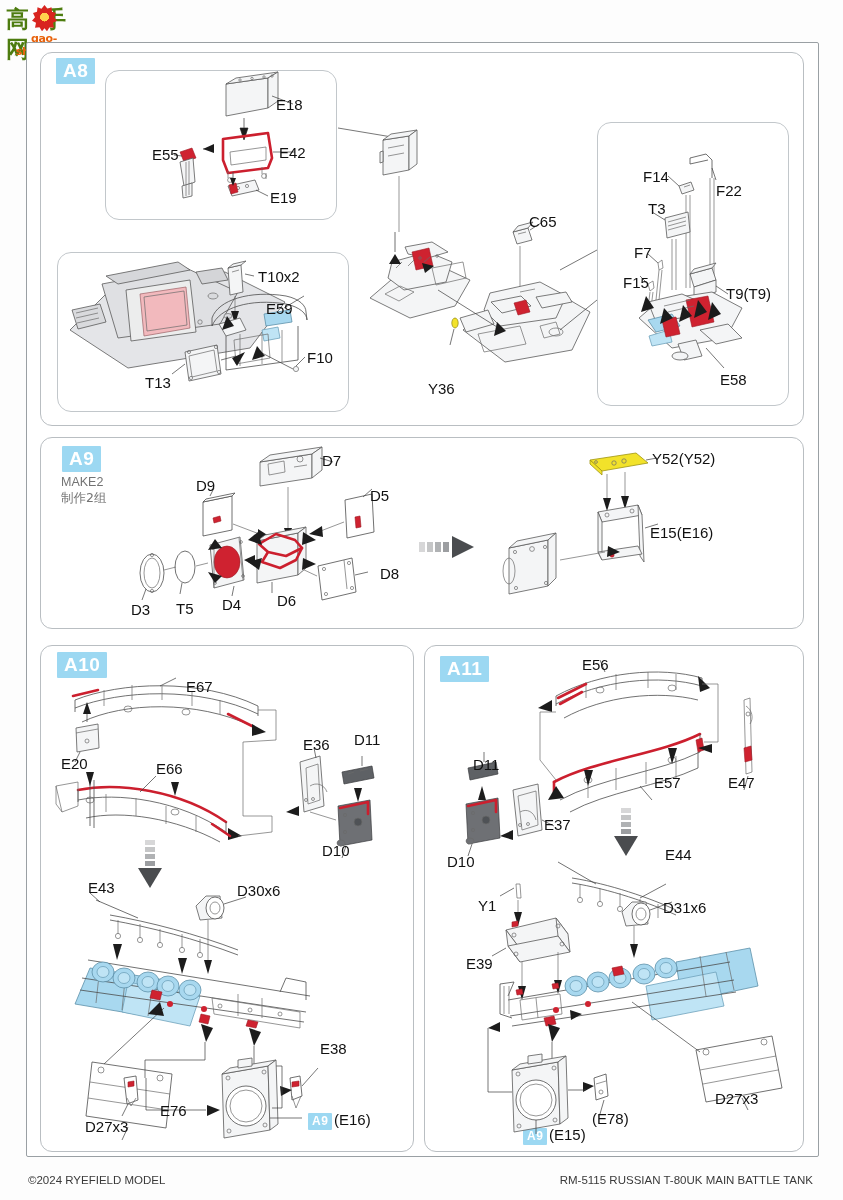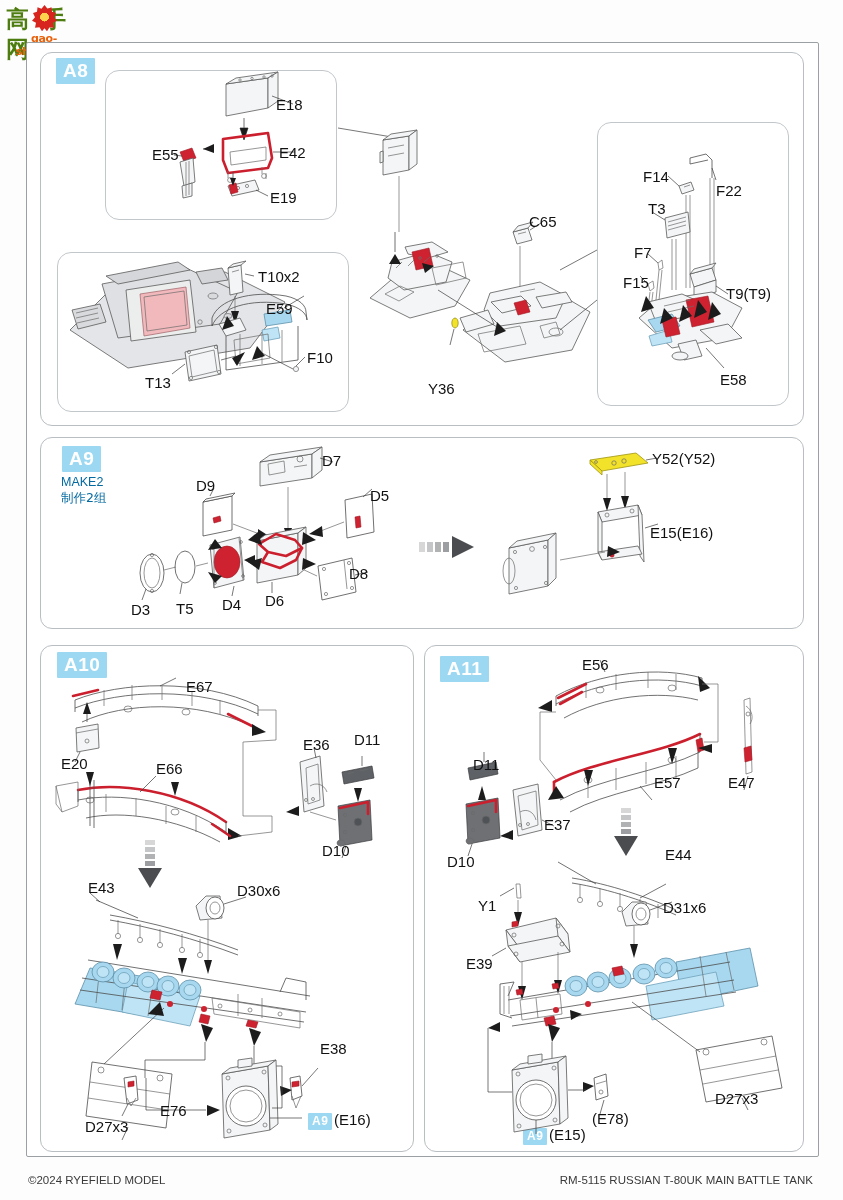--- a/index.html
+++ b/index.html
@@ -43,21 +43,21 @@
   }
   
   .panel{position:absolute;border:1.2px solid #b9bec2;border-radius:12px;background:#fff;}
   .subpanel{position:absolute;border:1.1px solid #c2c7cb;border-radius:14px;background:#fff;}
   .badge{
     position:absolute;background:#9cd8f2;color:#fff;font-weight:bold;
     font-size:19px;line-height:23px;text-align:center;padding:1px 7px 2px 7px;
     letter-spacing:.5px;border-radius:1px;
   }
   .badge.sm{font-size:12px;line-height:15px;padding:1px 4px 1px 4px;}
-  .make-txt{position:absolute;font-size:12.5px;line-height:16px;color:#0369a1;}
+  .make-txt{position:absolute;font-size:12.5px;line-height:16px;color:#737373;}
   .make-txt .cn{font-family:"DejaVu Sans",sans-serif;}
   
   .lbl{position:absolute;font-size:15px;color:#111;white-space:nowrap;}
   
   .foot{position:absolute;bottom:14px;font-size:11.5px;color:#3a3a3a;white-space:nowrap;}
   .foot.left{left:28px;}
   .foot.center{left:0;width:843px;text-align:center;}
   .foot.right{right:30px;}
   
   svg.art{position:absolute;left:0;top:0;width:843px;height:1200px;pointer-events:none;}
@@ -840,22 +840,22 @@
   <div class="lbl" style="left:716px;top:182px;">F22</div>
   <div class="lbl" style="left:648px;top:200px;">T3</div>
   <div class="lbl" style="left:634px;top:244px;">F7</div>
   <div class="lbl" style="left:623px;top:274px;">F15</div>
   <div class="lbl" style="left:726px;top:285px;">T9(T9)</div>
   <div class="lbl" style="left:720px;top:371px;">E58</div>
 
   <div class="lbl" style="left:322px;top:452px;">D7</div>
   <div class="lbl" style="left:196px;top:477px;">D9</div>
   <div class="lbl" style="left:370px;top:487px;">D5</div>
-  <div class="lbl" style="left:349px;top:565px;text-align:center;">D8</div>
-  <div class="lbl" style="left:265px;top:592px;">D6</div>
+  <div class="lbl" style="left:380px;top:565px;text-align:center;">D8</div>
+  <div class="lbl" style="left:277px;top:592px;">D6</div>
   <div class="lbl" style="left:222px;top:596px;">D4</div>
   <div class="lbl" style="left:176px;top:600px;">T5</div>
   <div class="lbl" style="left:131px;top:601px;">D3</div>
   <div class="lbl" style="left:652px;top:450px;">Y52(Y52)</div>
   <div class="lbl" style="left:650px;top:524px;">E15(E16)</div>
 
   <div class="lbl" style="left:186px;top:678px;">E67</div>
   <div class="lbl" style="left:61px;top:755px;">E20</div>
   <div class="lbl" style="left:156px;top:760px;">E66</div>
   <div class="lbl" style="left:303px;top:736px;">E36</div>

